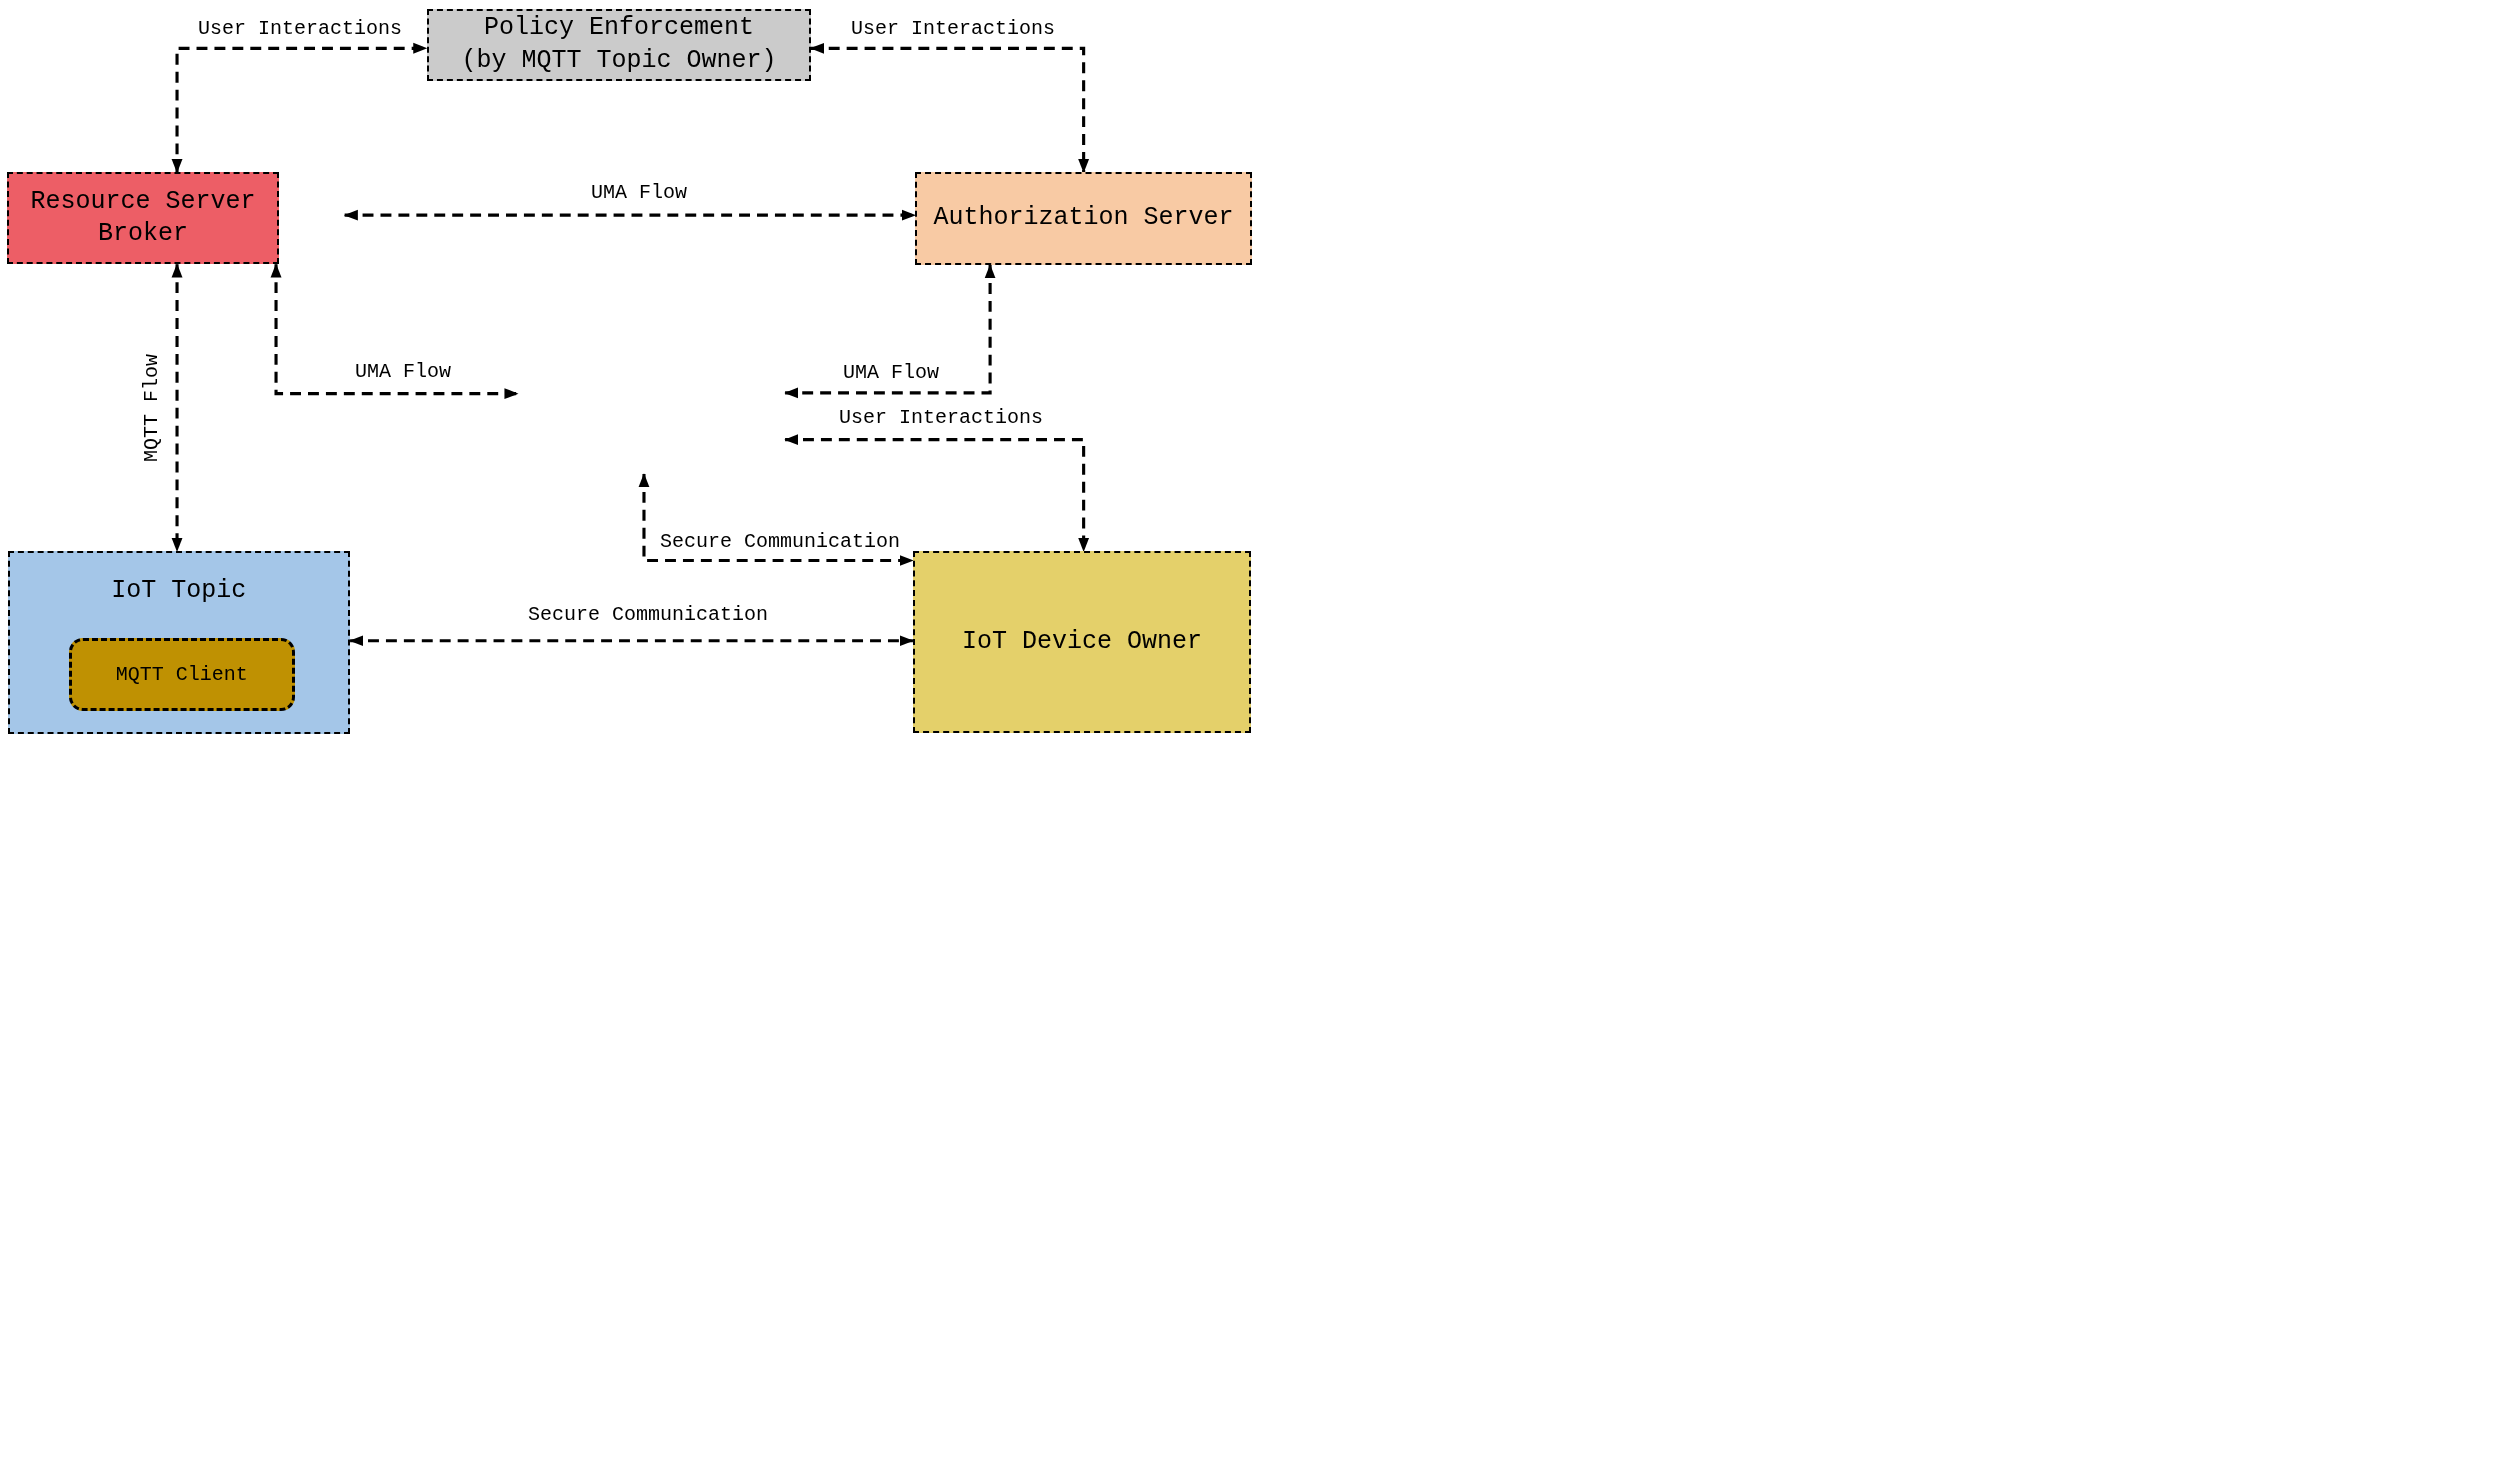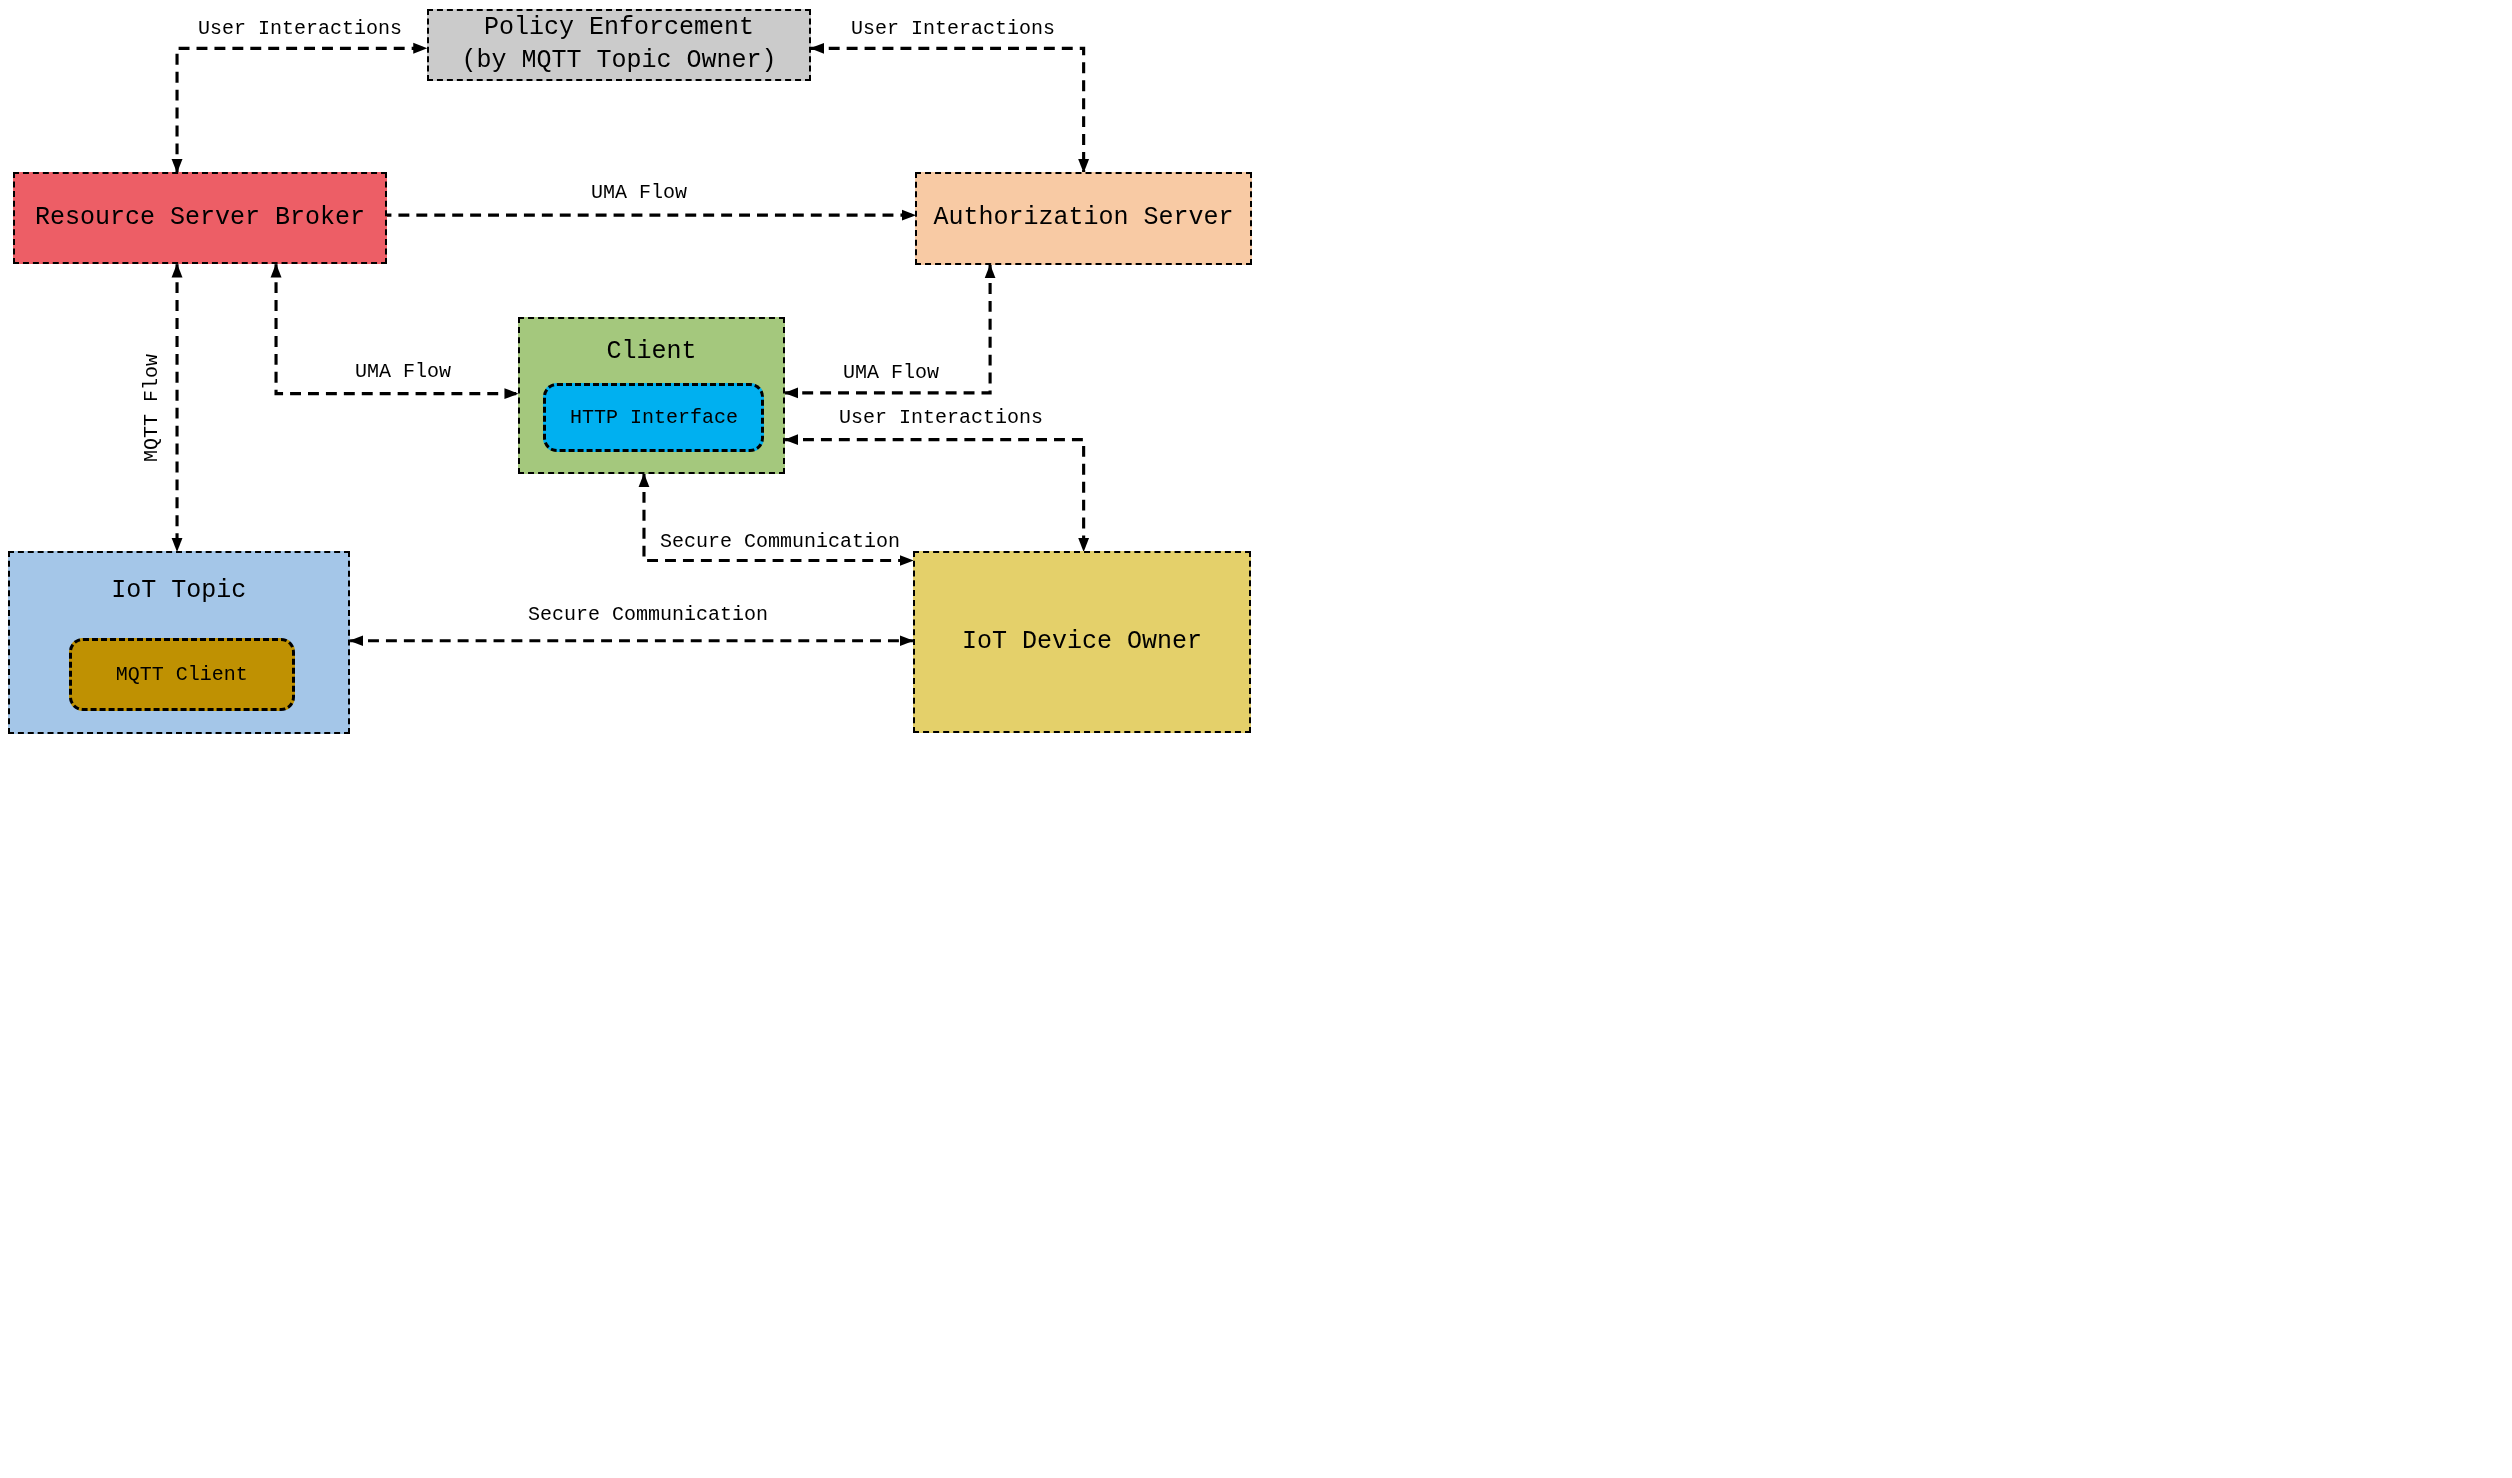--- a/index.html
+++ b/index.html
@@ -10,21 +10,21 @@
   
   #wires{position:absolute;left:0;top:0;width:1256px;height:739px;pointer-events:none;}
   .edge{fill:none;stroke:#000;stroke-width:4;stroke-dasharray:14 9;}
   
   .node{position:absolute;box-sizing:border-box;border:2.3px dashed #000;}
   .node-title{font-size:25px;text-align:center;line-height:1.3;}
   .center-label{display:flex;align-items:center;justify-content:center;height:100%;}
   .subnode{position:absolute;box-sizing:border-box;border:3.1px dashed #000;border-radius:14px;
            display:flex;align-items:center;justify-content:center;font-size:20px;}
   #node-pe{left:427px;top:8.6px;width:384px;height:72px;display:flex;align-items:center;justify-content:center;}
-  #node-rsb{left:13px;top:172px;width:374px;height:92px;}
+  #node-rsb{left:7px;top:172px;width:272px;height:92px;}
   #node-as{left:915px;top:172px;width:337px;height:93px;}
   #node-client{left:518px;top:317px;width:267px;height:157px;}
   #node-client .node-title{padding-top:17px;}
   #node-http{left:23.4px;top:64px;width:221px;height:69px;}
   #node-iot{left:7.8px;top:551px;width:342px;height:183px;}
   #node-iot .node-title{padding-top:22px;}
   #node-mqtt{left:59px;top:85px;width:226px;height:73px;}
   #node-ido{left:913px;top:551px;width:338px;height:182px;}
   
   .edge-label{position:absolute;font-size:20px;white-space:nowrap;transform:translate(-50%,-50%);}
@@ -87,26 +87,20 @@
   </div>
 
   <div class="node" id="node-rsb" style="background-color: rgb(237, 94, 102);">
     <div class="node-title center-label">Resource Server Broker</div>
   </div>
 
   <div class="node" id="node-as" style="background-color: rgb(248, 202, 164);">
     <div class="node-title center-label">Authorization Server</div>
   </div>
 
-  <div class="node" id="node-client" style="background-color: rgb(164, 200, 125);">
-    <div class="node-title">Client</div>
-    <div class="subnode" id="node-http" style="background-color: rgb(0, 176, 240);">
-      <span>HTTP Interface</span>
-    </div>
-  </div>
 
   <div class="node" id="node-iot" style="background-color: rgb(164, 198, 232);">
     <div class="node-title">IoT Topic</div>
     <div class="subnode" id="node-mqtt" style="background-color: rgb(191, 145, 2);">
       <span>MQTT Client</span>
     </div>
   </div>
 
   <div class="node" id="node-ido" style="background-color: rgb(228, 208, 106);">
     <div class="node-title center-label">IoT Device Owner</div>

